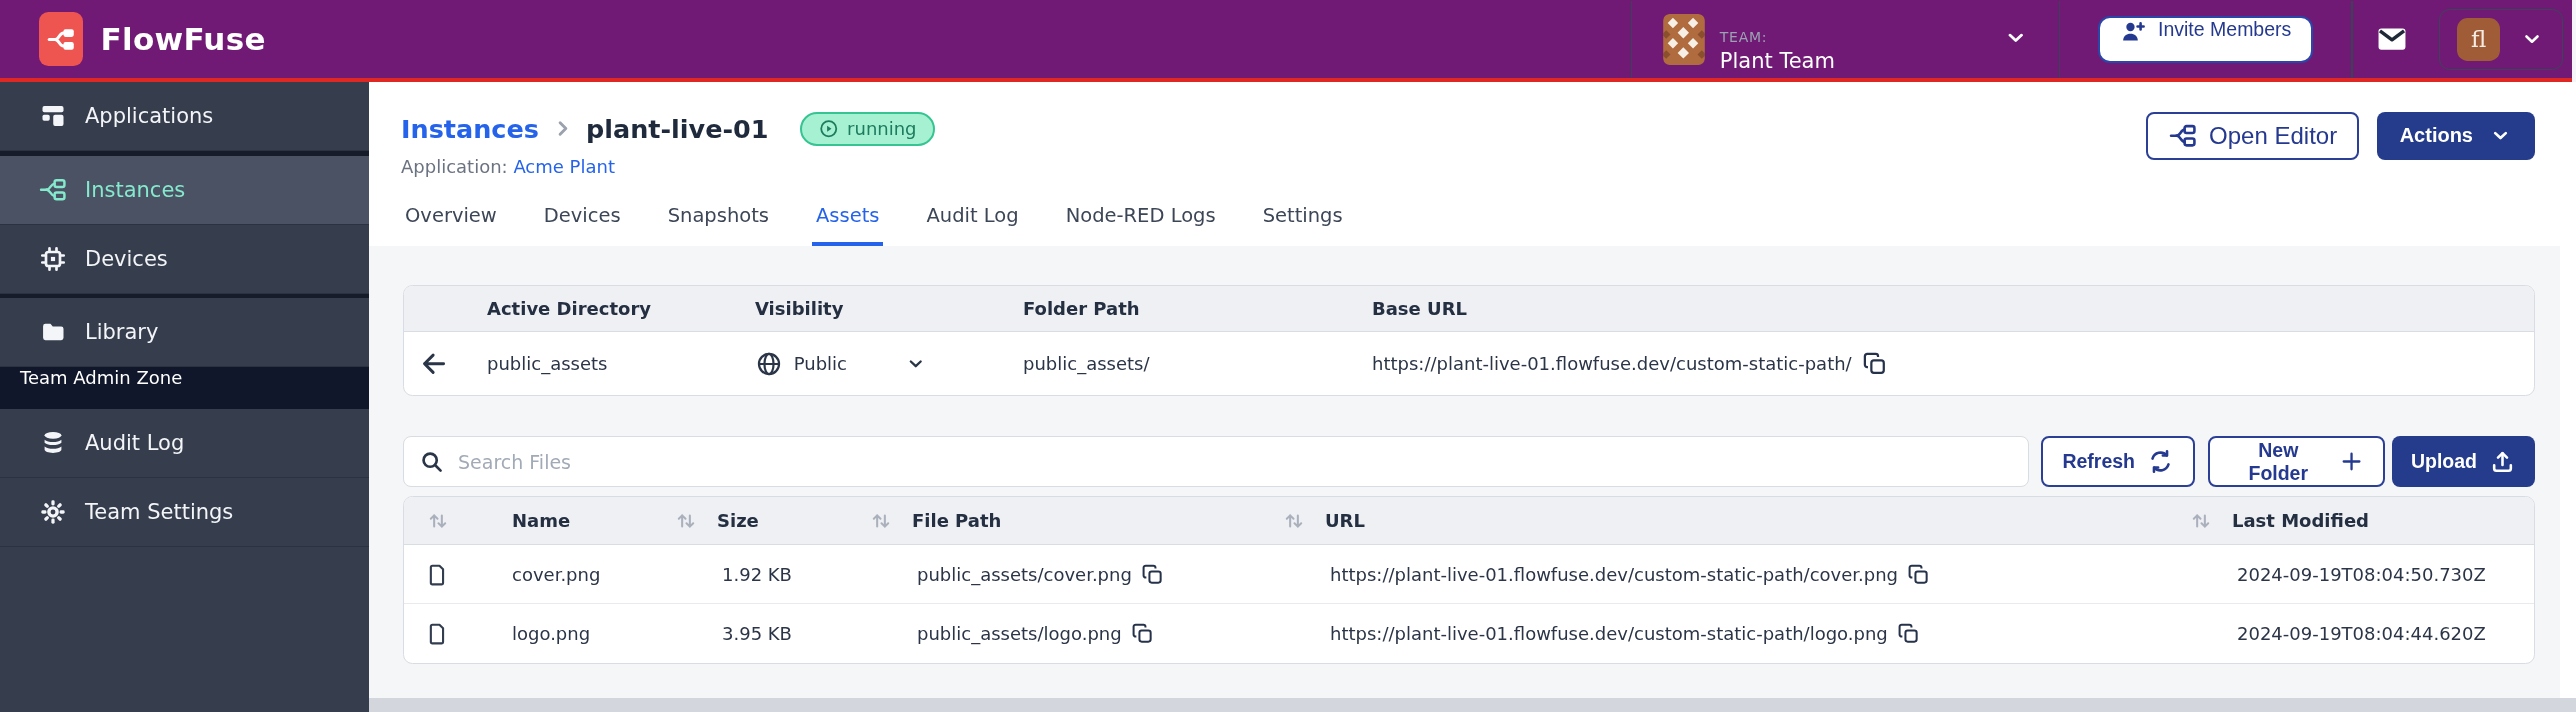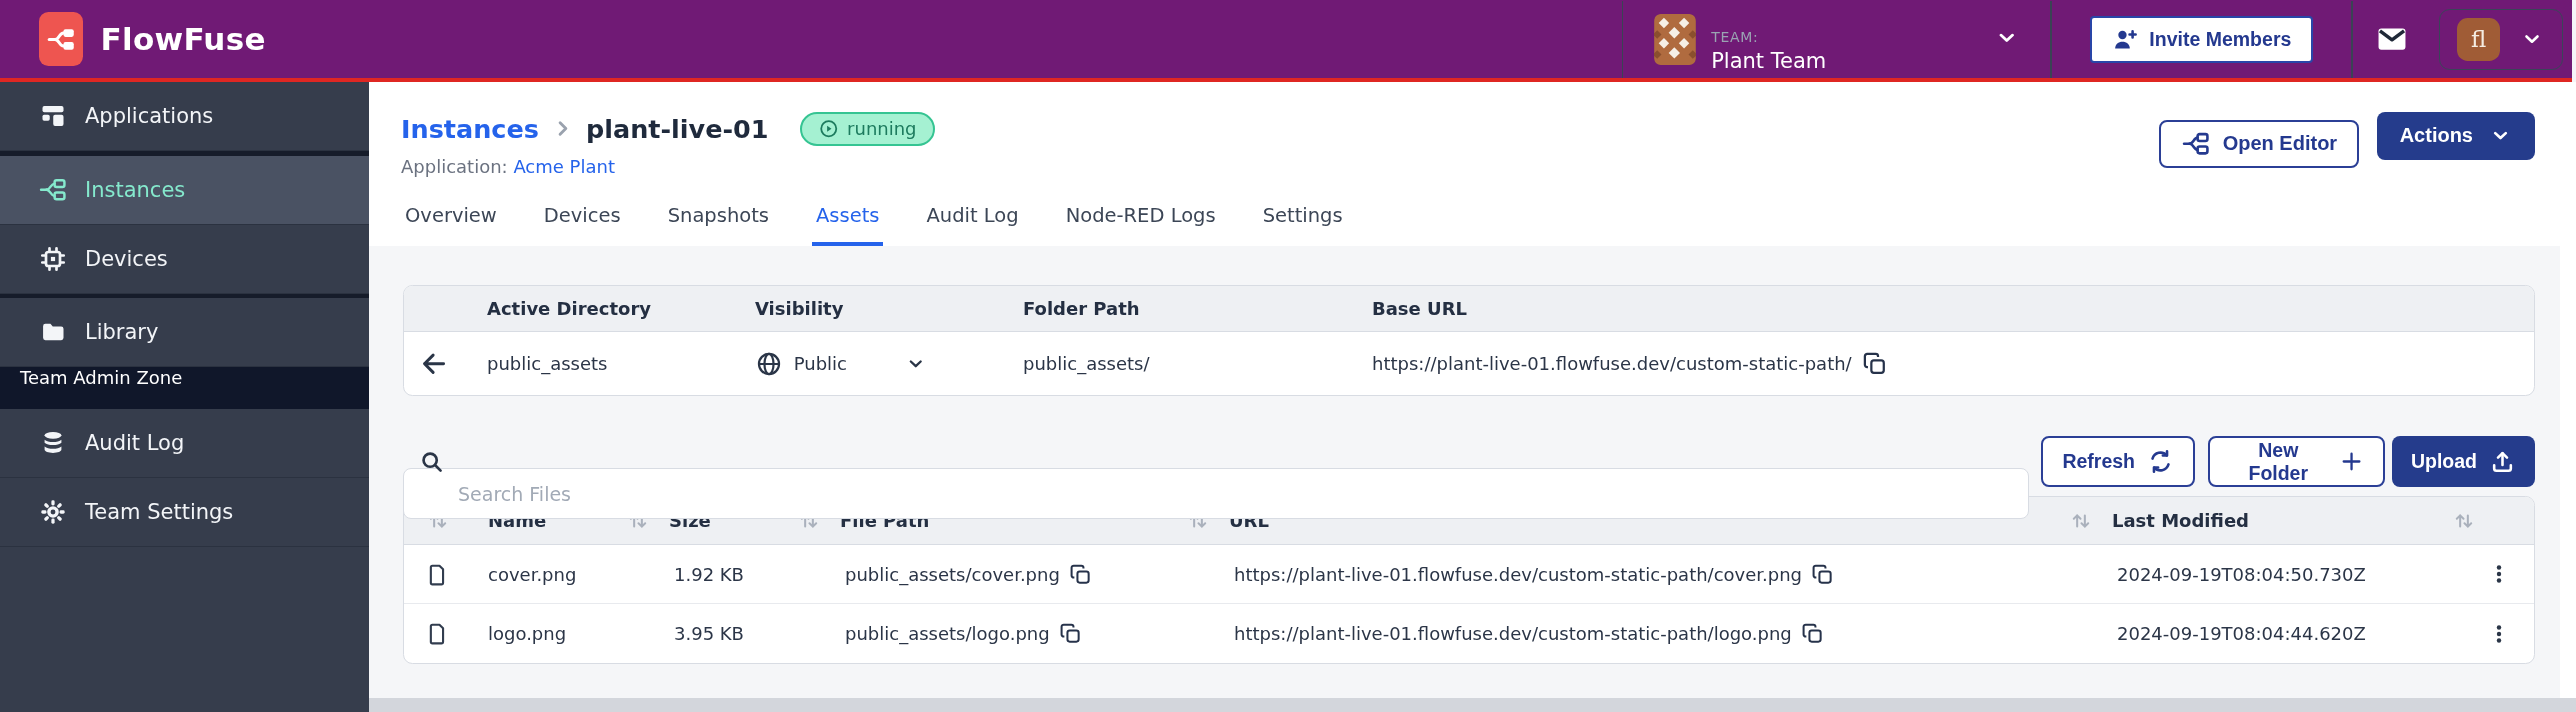--- a/index.html
+++ b/index.html
@@ -17,22 +17,22 @@
   .brand-name { color:#ffffff; font-size:31px; font-weight:bold; letter-spacing:0.3px; }
   .nav-right { margin-left:auto; display:flex; align-items:center; height:100%; }
   .nav-divider { width:1.3px; height:77px; background:#3a4354; }
   .team-selector { display:flex; align-items:center; gap:14.8px; padding:0 31px; height:100%; cursor:pointer; min-width:427px; }
   .team-avatar { width:42px; height:51px; border-radius:6.7px; overflow:hidden; flex:0 0 auto; }
   .team-texts { display:flex; flex-direction:column; gap:4px; }
   .team-label { color:#9aa3b2; font-size:14px; letter-spacing:0.7px;margin-top:23px; }
   .team-name { color:#ffffff; font-size:21px; }
   .team-chevron { margin-left:auto; }
   .invite-wrap { padding:0 38px; display:flex; align-items:center; height:100%; }
-  .btn-invite { display:flex; align-items:center; gap:10.7px; background:#ffffff; border:2px solid #2946a8;
-    border-radius:4px; height:47px; padding:0 20px; color:#24398f; font-size:19.5px; font-weight:bold; cursor:pointer; }
+  .btn-invite { display:flex; gap:10.7px; background:#ffffff; border:2px solid #2946a8;
+    border-radius:12px; height:47px; padding:0 20px; color:#24398f; font-size:19.5px; font-weight:normal; cursor:pointer; }
   .mail-wrap { width:78px; display:flex; align-items:center; justify-content:center; height:100%; }
   .user-menu { margin:0 9.4px 0 8px; display:flex; align-items:center; gap:20px;
     border:1.3px solid #3a4559; border-radius:10.7px; padding:8px 17.5px; cursor:pointer; }
   .user-avatar { width:43px; height:43px; border-radius:10.7px; background:#a05c36; color:#f4ece2;
     display:flex; align-items:center; justify-content:center;
     font-family:"DejaVu Serif","Liberation Serif",serif; font-size:23px; }
 
   
   .body-row { position:absolute; top:82px; left:0; width:2576px; height:631px; display:flex; }
 
@@ -52,21 +52,21 @@
   .crumb-row { display:flex; align-items:center; gap:12px; }
   .crumb-link { color:#2563eb; font-size:25.5px; font-weight:bold; cursor:pointer; }
   .crumb-current { color:#1f2a3c; font-size:25.5px; font-weight:bold; }
   .status-badge { margin-left:19px; display:flex; align-items:center; gap:8px;
     background:#a5f1d2; border:2px solid #35c492; border-radius:671px; height:34px; padding:0 16px;
     color:#1d7b5e; font-size:18px; }
   .app-row { margin-top:10.7px; font-size:18px; color:#6b7280; }
   .app-link { color:#2563eb; cursor:pointer; }
   .head-buttons { position:absolute; top:29.5px; right:41px; display:flex; gap:17.5px; }
   .btn-open-editor { display:flex; align-items:center; gap:12px; background:#ffffff; border:2px solid #2b3f96;
-    border-radius:8px; height:48px; padding:0 20px; color:#24398f; font-size:20px; font-weight:bold; cursor:pointer;margin-top:8px; }
+    border-radius:8px; height:48px; padding:0 20px; color:#24398f; font-size:24px; font-weight:normal; cursor:pointer; }
   .btn-actions { display:flex; align-items:center; gap:16px; background:#253c8c; border:none;
     border-radius:8px; height:48px; padding:0 23px; color:#ffffff; font-size:20px; font-weight:bold; cursor:pointer; }
   .tabs { position:absolute; left:32px; bottom:0; display:flex; gap:39px;align-items:center; }
   .tab { font-size:19.5px; color:#3c4656; padding:0 4px 14.8px 4px; cursor:pointer; border-bottom:4.7px solid transparent; }
   .tab.active { color:#2563eb; border-bottom-color:#2563eb; }
 
   .gray-body { flex:1; background:#f5f6f8; padding:39px 25px 0 34px; position:relative; }
   .bottom-strip { position:absolute; left:0; right:0; bottom:0; height:14.8px; background:#d3d6dc; z-index:5; }
   .scroll-track { position:absolute; top:0; right:0; bottom:14.8px; width:16px; background:#ffffff; z-index:4; }
 
@@ -81,33 +81,33 @@
   .vis-cell { display:flex; align-items:center; gap:10.7px; cursor:pointer; }
   .vis-chevron { margin-left:47px; }
   .url-cell { display:flex; align-items:center; gap:10.7px; }
   .copy-btn { cursor:pointer; display:inline-flex; }
 
   
   .toolbar { margin-top:40px; display:flex; width:2132px; align-items:center; }
   .search-box { position:relative; width:1738px; height:51px; }
   .search-box input { width:100%; height:100%; border:1.3px solid #d8dce3; border-radius:8px;
     padding:0 16px 0 54px; font-size:19px; color:#2b3547; outline:none;
-    font-family:"DejaVu Sans","Liberation Sans",sans-serif; background:#ffffff;margin-top:32px; }
+    font-family:"DejaVu Sans","Liberation Sans",sans-serif; background:#ffffff; }
   .search-box input::placeholder { color:#a2aab6; }
   .search-ic { position:absolute; left:16px; top:13.4px; }
   .btn-light { display:flex; align-items:center; gap:12px; background:#ffffff; border:2px solid #2b3f96;
     border-radius:8px; height:51px; padding:0 19px; color:#24398f; font-size:19.5px; font-weight:bold; cursor:pointer; }
   .btn-dark { display:flex; align-items:center; gap:12px; background:#253c8c; border:none;
     border-radius:8px; height:51px; padding:0 19px; color:#ffffff; font-size:19.5px; font-weight:bold; cursor:pointer; }
   .ml19 { margin-left:12.8px; } .ml20 { margin-left:13.4px; } .ml10 { margin-left:6.7px; }
 
   
   .files-card { margin-top:9.4px; width:2132px; background:#ffffff; border:1.3px solid #d8dce3;
     border-radius:9.4px; overflow:hidden; }
-  .f-head, .f-row { display:grid; grid-template-columns:67px 138px 171px 389px 883px 383px 1fr; align-items:center; }
+  .f-head, .f-row { display:grid; grid-template-columns:67px 138px 171px 389px 883px 383px 1fr; align-items:center;gap:24px; }
   .f-head { height:48px; background:#eef0f3; border-bottom:1.3px solid #d8dce3;
     font-weight:bold; font-size:18px; color:#242f42; }
   .f-row { height:59px; font-size:18px; color:#2b3547; border-bottom:1.3px solid #e8eaee; }
   .f-row:last-child { border-bottom:none; }
   .hc { display:flex; align-items:center; gap:19px; padding-left:17px; }
   .hc.center { justify-content:center; padding-left:0; }
   .cell { padding-left:17px; display:flex; align-items:center; gap:9.4px; }
   .cell.indent { padding-left:65px; }
   .cell.center { justify-content:center; padding-left:0; }
   .cell.actions { justify-content:flex-end; padding-right:23px; cursor:pointer; }

